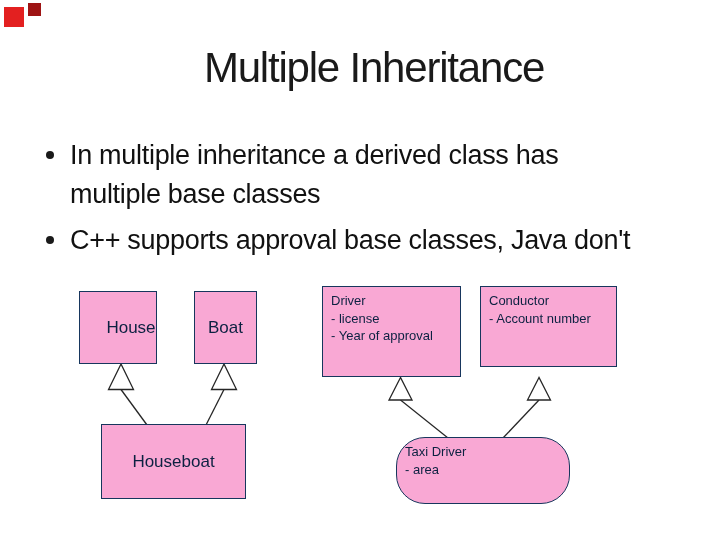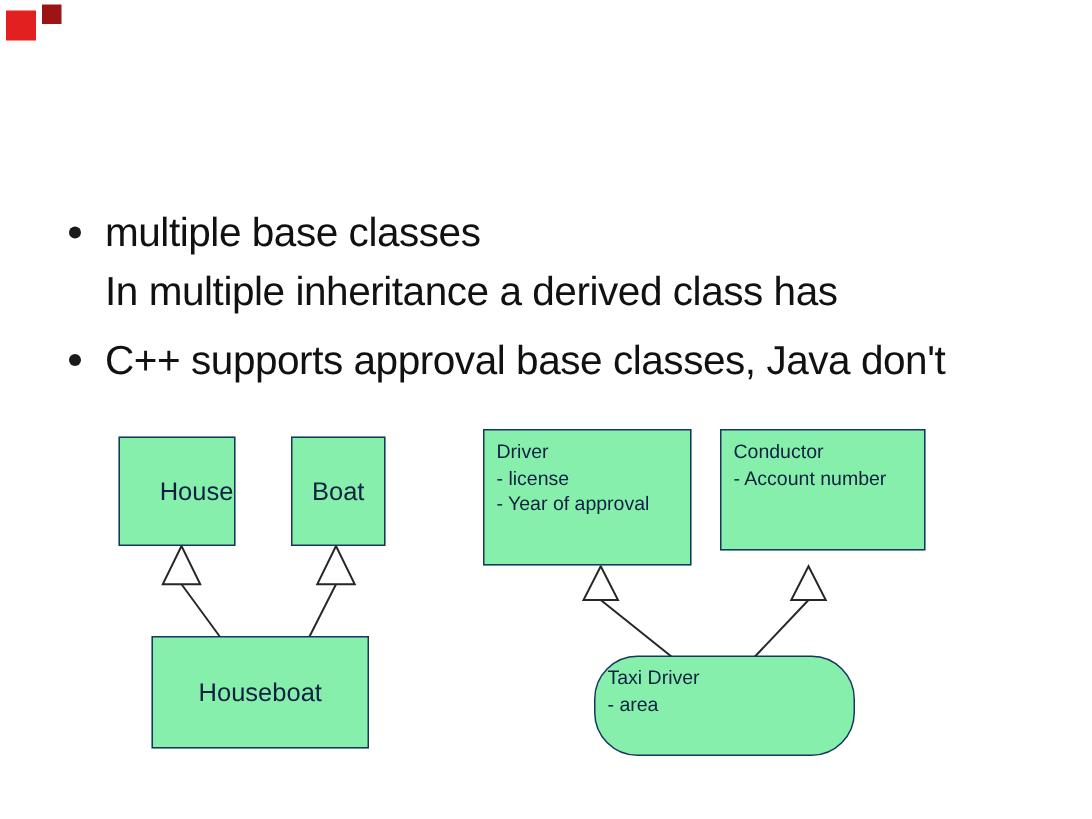--- a/index.html
+++ b/index.html
@@ -26,21 +26,21 @@
   .bullet-dot{
     flex:0 0 8px;width:8px;height:8px;border-radius:50%;
     background:#1a1a1a;margin:15px 16px 0 0;
   }
   .bullet-text{
     font-size:27px;line-height:39px;letter-spacing:-0.3px;color:#111111;
   }
 
   
   .cbox{
-    position:absolute;background:#86efac;border:1.5px solid #17365d;
+    position:absolute;background:#f9a8d4;border:1.5px solid #17365d;
     box-sizing:border-box;color:#0c2141;
   }
   .cbox.center-label{display:flex;align-items:center;justify-content:center;
     font-size:17px;}
   .cbox.attr-list{padding:5px 8px;font-size:13px;line-height:17.5px;}
 
   .box-house{left:79px;top:291px;width:78px;height:73px;padding-left:26px;}
   .box-boat{left:194px;top:291px;width:63px;height:73px;}
   .box-houseboat{left:101px;top:424px;width:145px;height:75px;}
   .box-driver{left:322px;top:286px;width:139px;height:91px;}
@@ -52,27 +52,28 @@
   .connectors line{stroke:#262626;stroke-width:1.3;}
 </style>
 </head>
 <body>
 
 <div class="slide">
 
   <div class="deco-sq one"></div>
   <div class="deco-sq two"></div>
 
+  <div class="title">Multiple Inheritance</div>
 
   <div class="bullets">
     <div class="bullet-item">
       <span class="bullet-dot"></span>
       <div class="bullet-text">
+        <div>In multiple inheritance a derived class has</div>
         <div>multiple base classes</div>
-        <div>In multiple inheritance a derived class has</div>
       </div>
     </div>
     <div class="bullet-item">
       <span class="bullet-dot"></span>
       <div class="bullet-text">
         <div>C++ supports approval base classes, Java don't</div>
       </div>
     </div>
   </div>
 

